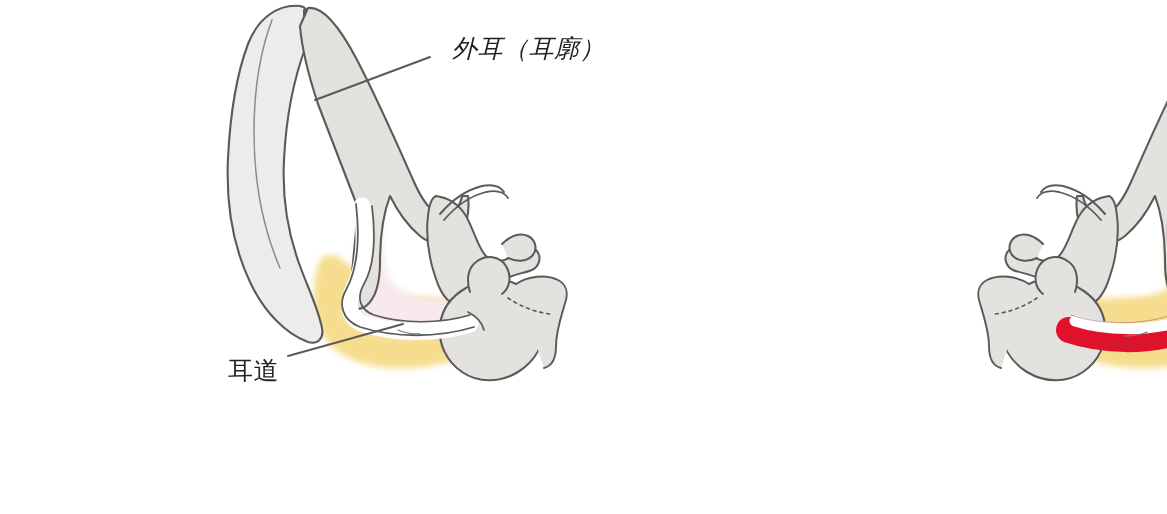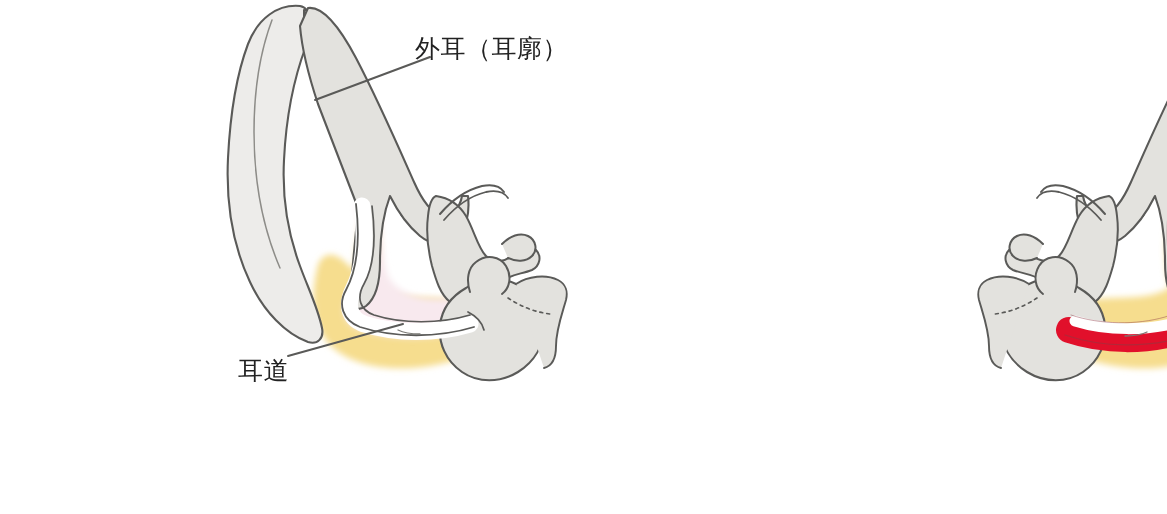--- a/index.html
+++ b/index.html
@@ -23,22 +23,22 @@
   }
   .label-text {
     position: absolute;
     color: #222222;
     font-size: 25px;
     line-height: 1;
     white-space: nowrap;
     font-family: "DejaVu Sans", "Liberation Sans", sans-serif;
     letter-spacing: 0.5px;
   }
-  #label-outer-ear { left: 415px; top: 36px; }
-  #label-ear-canal { left: 228px; top: 358px; margin-left: 10px; }
+  #label-outer-ear { left: 452px; top: 36px; font-style: italic; }
+  #label-ear-canal { left: 228px; top: 358px; }
 </style>
 </head>
 <body>
 
 <svg id="figure" viewBox="0 0 1167 514" xmlns="http://www.w3.org/2000/svg">
 
   <defs>
     <filter id="softBlur" x="-30%" y="-30%" width="160%" height="160%">
       <feGaussianBlur stdDeviation="3.2"></feGaussianBlur>
     </filter>

